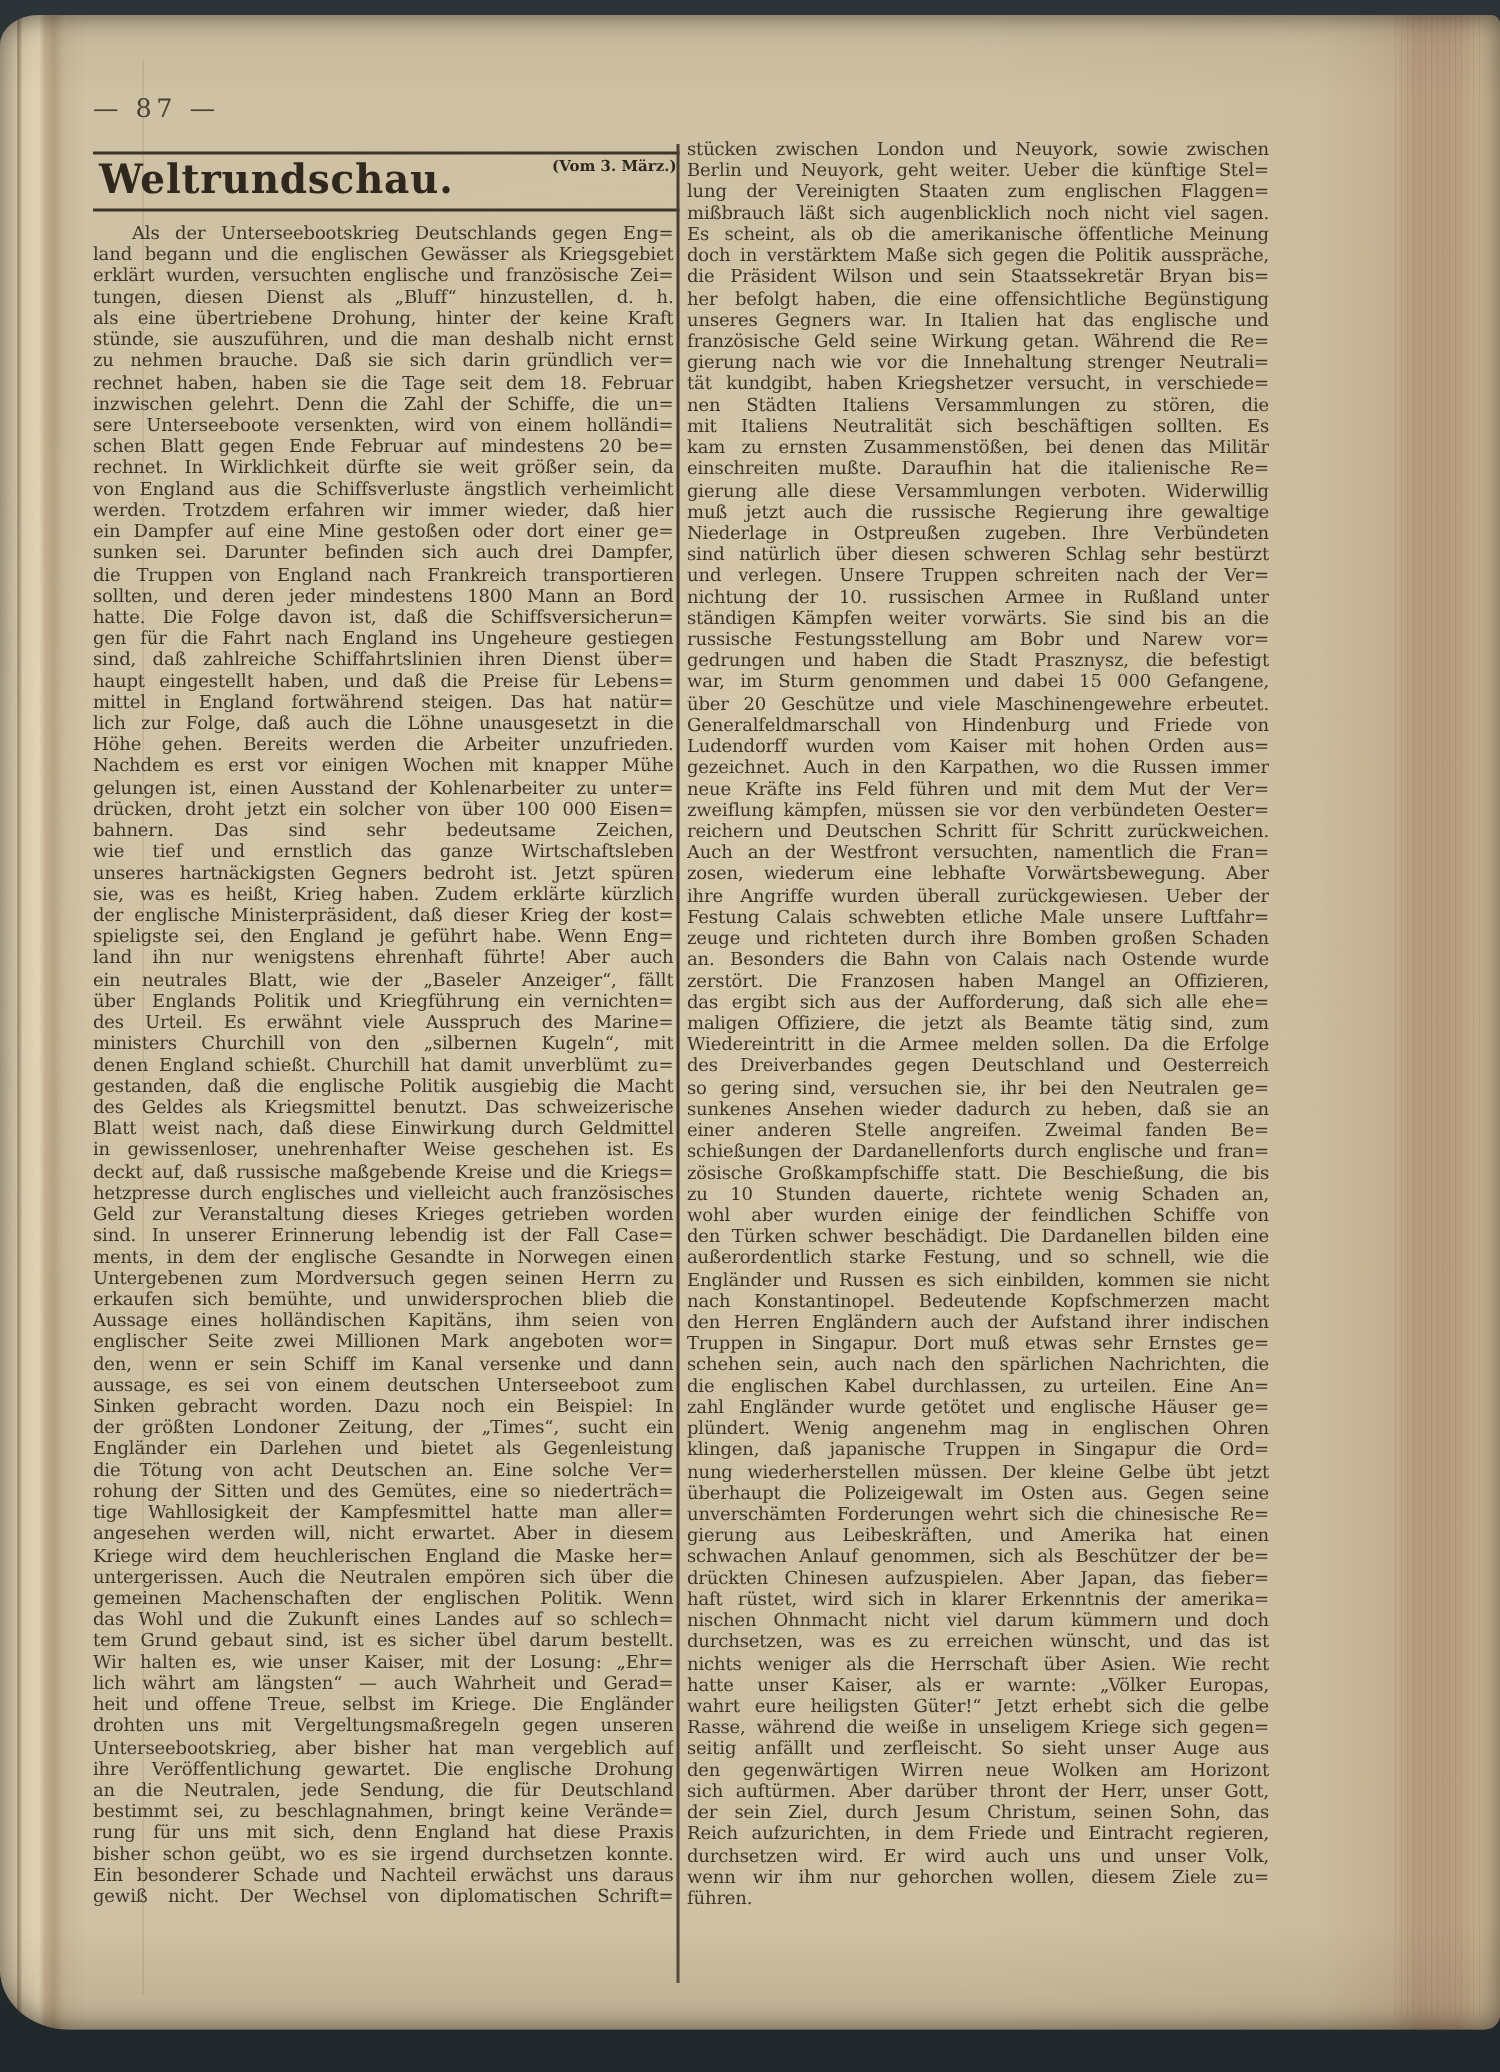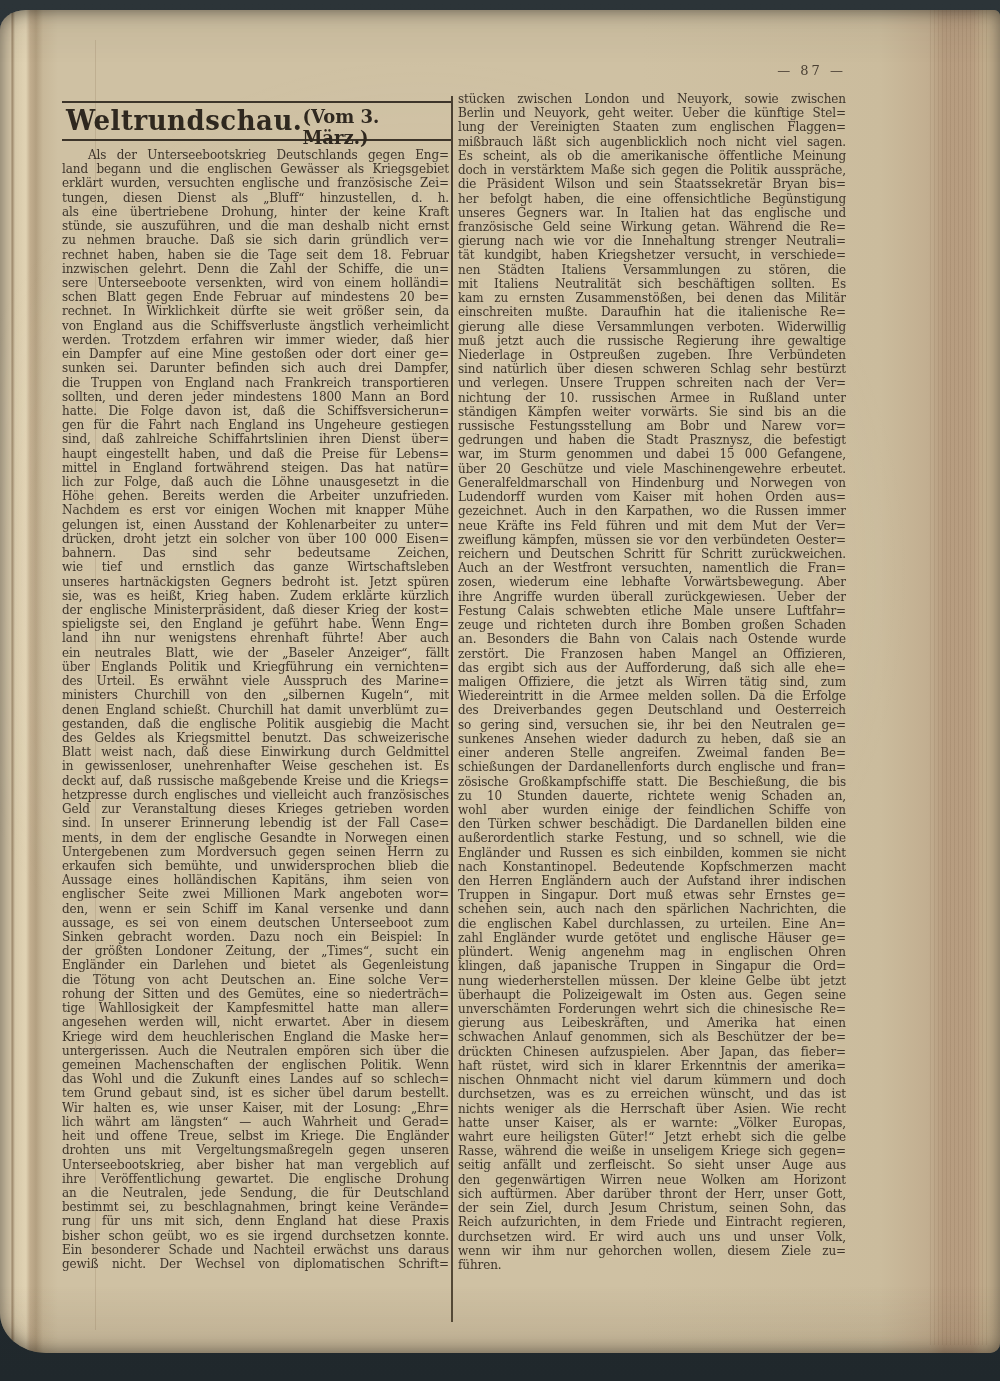--- a/index.html
+++ b/index.html
@@ -25,34 +25,34 @@
     box-shadow:0 0 18px rgba(0,0,0,.55) inset;
   }
   .page-sheen{
     position:absolute;inset:0;border-radius:inherit;pointer-events:none;
     background:
       radial-gradient(ellipse 70% 55% at 42% 42%, rgba(255,246,224,.20), rgba(0,0,0,0) 70%),
       linear-gradient(180deg, rgba(0,0,0,.05) 0%, rgba(0,0,0,0) 4%, rgba(0,0,0,0) 95%, rgba(60,40,20,.12) 100%);
   }
   .ink{color:#3c332a;}
   .pagenum{
-    position:absolute;left:62px;top:63px;width:784px;text-align:right;
-    font-size:13px;letter-spacing:3px;color:#4a4034;
+    position:absolute;left:62px;top:63px;width:784px;text-align:left;
+    font-size:17px;letter-spacing:3px;color:#4a4034;
   }
   .header{position:absolute;left:62px;top:101px;width:391px;}
   .rule{height:2px;background:#3d352a;}
   .header-row{
     display:flex;justify-content:space-between;align-items:flex-start;
     padding:3px 2px 4px 4px;height:29px;
   }
   .title{
     font-size:26px;font-weight:bold;color:#2f281f;letter-spacing:.5px;
     transform:scaleY(1.04);transform-origin:left bottom;
   }
-  .datenote{font-size:18px;font-weight:bold;color:#2f281f;}
+  .datenote{font-size:10px;font-weight:bold;color:#2f281f;}
   .col{position:absolute;font-size:12px;color:#3c332a;}
   .col-left{left:62px;top:148px;width:387px;}
   .col-right{left:458px;top:92px;width:388px;}
   .tl{
     height:14.22px;line-height:14.25px;overflow:hidden;white-space:nowrap0;
     text-align:justify;text-align-last:justify;letter-spacing:-0.1px;
   }
   .tl.indent{text-indent:26px;}
   .tl.nojust{text-align-last:left;}
   .colrule{
@@ -197,35 +197,35 @@
       <div class="tl">muß jetzt auch die russische Regierung ihre gewaltige</div>
       <div class="tl">Niederlage in Ostpreußen zugeben. Ihre Verbündeten</div>
       <div class="tl">sind natürlich über diesen schweren Schlag sehr bestürzt</div>
       <div class="tl">und verlegen. Unsere Truppen schreiten nach der Ver=</div>
       <div class="tl">nichtung der 10. russischen Armee in Rußland unter</div>
       <div class="tl">ständigen Kämpfen weiter vorwärts. Sie sind bis an die</div>
       <div class="tl">russische Festungsstellung am Bobr und Narew vor=</div>
       <div class="tl">gedrungen und haben die Stadt Prasznysz, die befestigt</div>
       <div class="tl">war, im Sturm genommen und dabei 15 000 Gefangene,</div>
       <div class="tl">über 20 Geschütze und viele Maschinengewehre erbeutet.</div>
-      <div class="tl">Generalfeldmarschall von Hindenburg und Norwegen von</div>
+      <div class="tl">Generalfeldmarschall von Hindenburg und Friede von</div>
       <div class="tl">Ludendorff wurden vom Kaiser mit hohen Orden aus=</div>
       <div class="tl">gezeichnet. Auch in den Karpathen, wo die Russen immer</div>
       <div class="tl">neue Kräfte ins Feld führen und mit dem Mut der Ver=</div>
       <div class="tl">zweiflung kämpfen, müssen sie vor den verbündeten Oester=</div>
       <div class="tl">reichern und Deutschen Schritt für Schritt zurückweichen.</div>
       <div class="tl">Auch an der Westfront versuchten, namentlich die Fran=</div>
       <div class="tl">zosen, wiederum eine lebhafte Vorwärtsbewegung. Aber</div>
       <div class="tl">ihre Angriffe wurden überall zurückgewiesen. Ueber der</div>
       <div class="tl">Festung Calais schwebten etliche Male unsere Luftfahr=</div>
       <div class="tl">zeuge und richteten durch ihre Bomben großen Schaden</div>
       <div class="tl">an. Besonders die Bahn von Calais nach Ostende wurde</div>
       <div class="tl">zerstört. Die Franzosen haben Mangel an Offizieren,</div>
       <div class="tl">das ergibt sich aus der Aufforderung, daß sich alle ehe=</div>
-      <div class="tl">maligen Offiziere, die jetzt als Wirren tätig sind, zum</div>
+      <div class="tl">maligen Offiziere, die jetzt als Beamte tätig sind, zum</div>
       <div class="tl">Wiedereintritt in die Armee melden sollen. Da die Erfolge</div>
       <div class="tl">des Dreiverbandes gegen Deutschland und Oesterreich</div>
       <div class="tl">so gering sind, versuchen sie, ihr bei den Neutralen ge=</div>
       <div class="tl">sunkenes Ansehen wieder dadurch zu heben, daß sie an</div>
       <div class="tl">einer anderen Stelle angreifen. Zweimal fanden Be=</div>
       <div class="tl">schießungen der Dardanellenforts durch englische und fran=</div>
       <div class="tl">zösische Großkampfschiffe statt. Die Beschießung, die bis</div>
       <div class="tl">zu 10 Stunden dauerte, richtete wenig Schaden an,</div>
       <div class="tl">wohl aber wurden einige der feindlichen Schiffe von</div>
       <div class="tl">den Türken schwer beschädigt. Die Dardanellen bilden eine</div>

